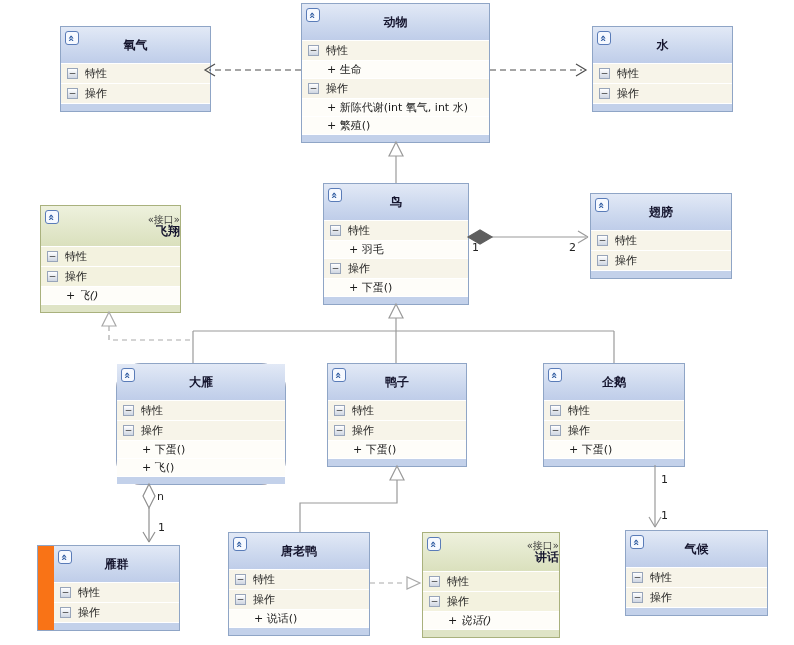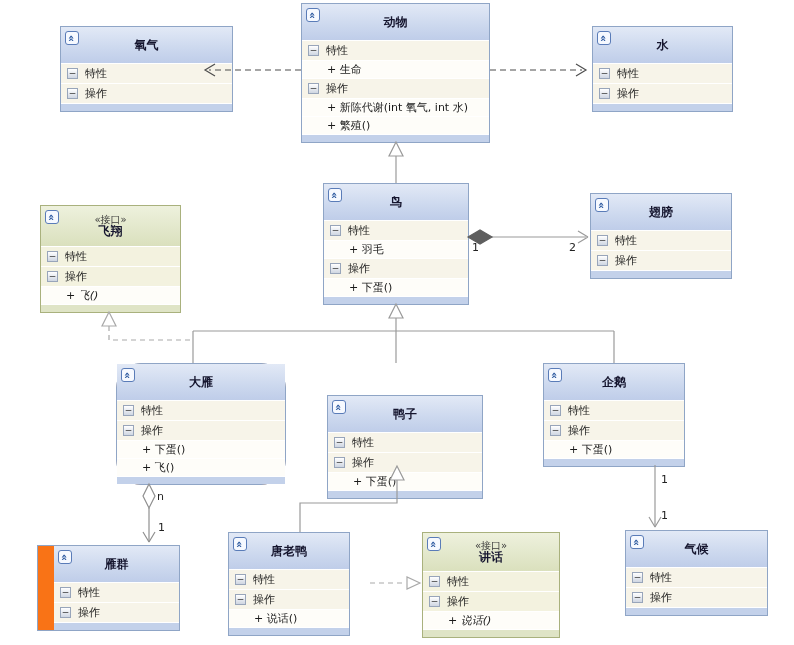--- a/index.html
+++ b/index.html
@@ -18,37 +18,37 @@
   .chev i { font-style:normal; display:block; transform:rotate(90deg); font-size:11px; line-height:1; font-weight:bold; }
   .sec { height:20px; background:#f7f4e9; border-top:1px solid #ffffff; display:flex; align-items:center; padding-left:6px; }
   .minus { width:11px; height:11px; flex:0 0 11px; border:1px solid #98a5ba; background:linear-gradient(180deg,#ffffff,#cfd6e2);
            font-size:9px; line-height:8px; text-align:center; color:#333; margin-right:7px; }
   .mem { height:18px; background:#fefdf9; border-top:1px solid #ffffff; display:flex; align-items:center; padding-left:25px; }
   .mem.it { font-style:italic; }
   .foot { height:8px; background:#c3d1ea; border-top:1px solid #ffffff; }
 
   
   .iface { border-color:#a9b17d; }
-  .iface .hdr { background:linear-gradient(180deg,#eef1dd 0%,#e2e7ca 60%,#dae0bd 100%); }
+  .iface .hdr { background:linear-gradient(180deg,#eef1dd 0%,#e2e7ca 60%,#dae0bd 100%);align-items:flex-end; }
   .iface .sec { background:#f3f2df; }
   .iface .foot { background:#dfe4c6; }
 
   
   #box-animal   { left:301px; top:3px;   width:189px; }
-  #box-oxygen   { left:60px;  top:26px;  width:173px; }
+  #box-oxygen   { left:60px;  top:26px;  width:151px; }
   #box-water    { left:592px; top:26px;  width:141px; }
   #box-bird     { left:323px; top:183px; width:146px; }
   #box-wing     { left:590px; top:193px; width:142px; }
   #box-fly      { left:40px;  top:205px; width:141px; }
   #box-fly .hdr { height:40px; }
   #box-wildgoose{ left:116px; top:363px; width:170px;border-radius:25px; }
-  #box-duck     { left:327px; top:363px; width:156px;margin-top:32px; }
+  #box-duck     { left:327px; top:363px; width:140px; }
   #box-penguin  { left:543px; top:363px; width:142px; }
   #box-flock    { left:37px;  top:545px; width:143px;padding-left:16px; }
-  #box-donald   { left:228px; top:532px; width:122px; }
+  #box-donald   { left:228px; top:532px; width:142px; }
   #box-speak    { left:422px; top:532px; width:138px; }
   #box-speak .hdr { height:38px; }
   #box-climate  { left:625px; top:530px; width:143px; }
 
   
   svg.wires { position:absolute; left:0; top:0; width:794px; height:645px; z-index:3; pointer-events:none; }
   .mult { position:absolute; font-size:11px; color:#222; z-index:4; }
   #m-comp-1 { left:472px; top:241px; }
   #m-comp-2 { left:569px; top:241px; }
   #m-agg-n  { left:157px; top:490px; }

